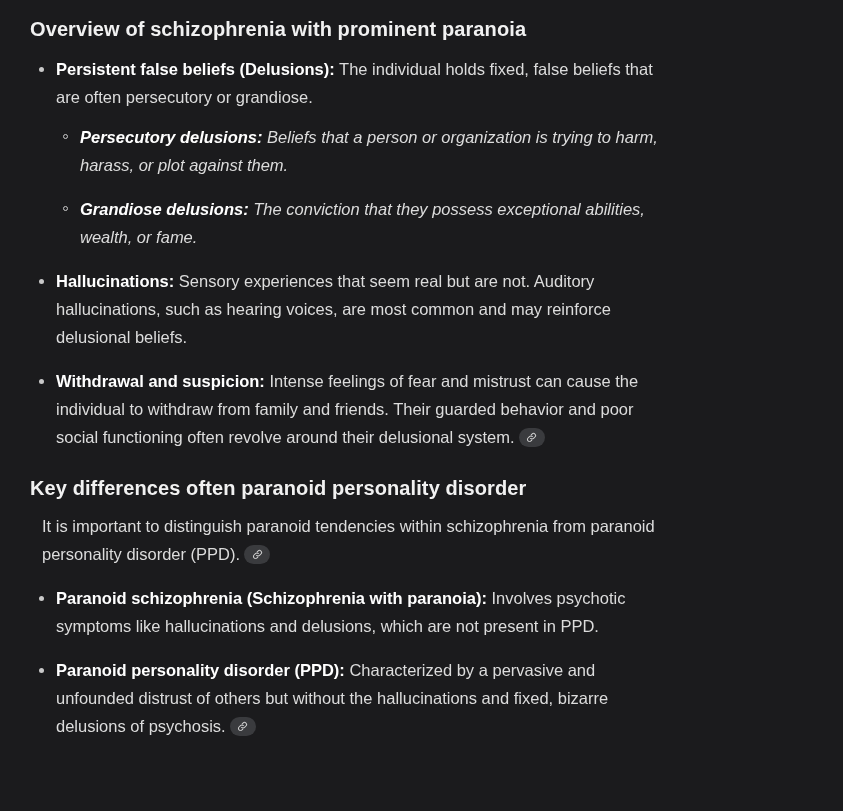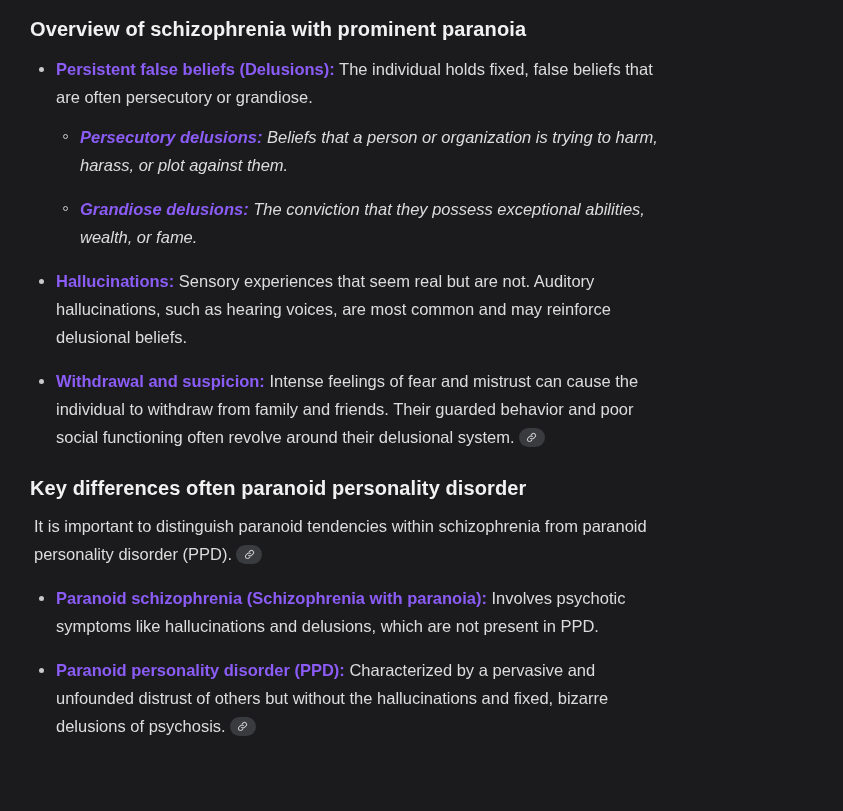--- a/index.html
+++ b/index.html
@@ -27,21 +27,21 @@
     margin: 10px 0 14px 0;
     letter-spacing: 0.1px;
   }
   h2.section-title.second {
     margin-top: 26px;
     margin-bottom: 12px;
   }
   p.para {
     font-size: 16.5px;
     line-height: 28px;
-    margin: 0 0 6px 4px;
+    margin: 0 0 6px 12px;
     color: #dcdcdc;
   }
   ul.lvl1 {
     list-style: none;
     margin: 0;
     padding: 0;
   }
   ul.lvl1 > li {
     position: relative;
     padding-left: 26px;
@@ -84,21 +84,21 @@
     top: 11px;
     width: 5px;
     height: 5px;
     border-radius: 50%;
     border: 1px solid #c9c9c9;
     background: transparent;
     box-sizing: border-box;
   }
   .lead {
     font-weight: bold;
-    color: #8b5cf6;
+    color: #ffffff;
   }
   .chip {
     display: inline-flex;
     align-items: center;
     justify-content: center;
     width: 26px;
     height: 19px;
     border-radius: 10px;
     background: #3a3b3e;
     vertical-align: middle;

